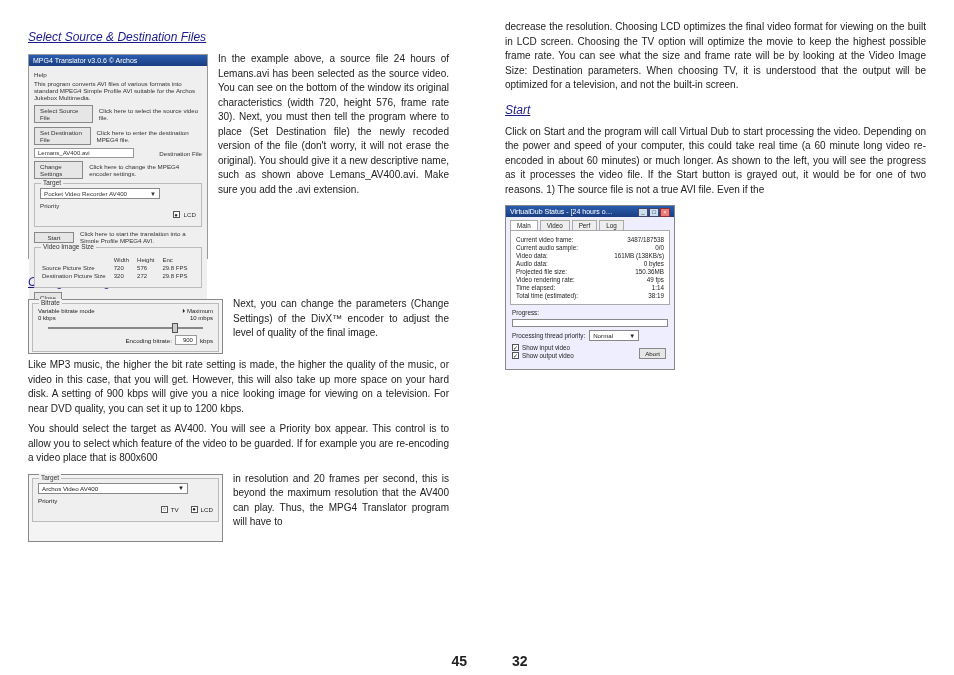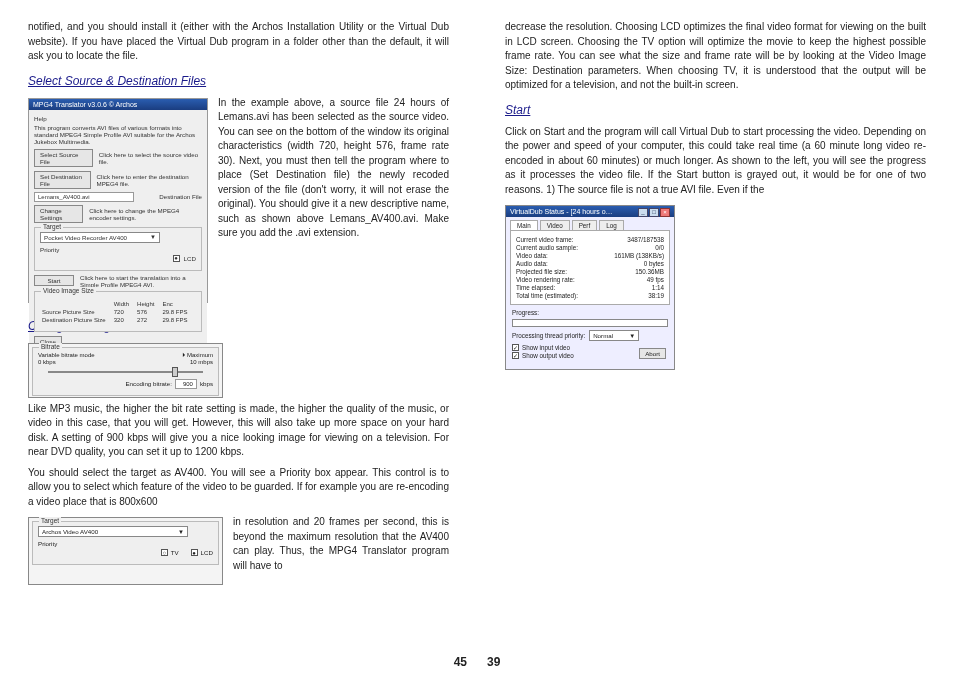--- a/index.html
+++ b/index.html
@@ -1,18 +1,18 @@
 <!DOCTYPE html>
 <html><head>
 <meta charset="utf-8">
 <style>
   * { box-sizing: border-box; margin: 0; padding: 0; }
   body { font-family: Verdana, Geneva, sans-serif; font-size: 10px; color: #222; background: #fff; width: 954px; height: 675px; display: flex; }
   .page { width: 477px; height: 675px; padding: 20px 28px 20px 28px; position: relative; }
-  .page-num { position: absolute; bottom: 6px; font-weight: bold; font-size: 12px; }
+  .page-num { position: absolute; bottom: 6px; font-weight: bold; font-size: 14px; margin-left: 25px; }
   .page-left .page-num { right: 10px; }
   .page-right .page-num { left: 10px; }
   p { text-align: justify; line-height: 1.45; margin-bottom: 6px; }
   .heading { text-decoration: underline; font-style: italic; color: #1a1a8a; margin: 10px 0 8px 0; font-size: 12px; }
   .clearfix::after { content:""; display:block; clear:both; }
   .fig { border: 1px solid #888; background:#f4f4f4; font-size:7px; }
   .fig-mpg4 { width: 180px; height: 205px; float:left; margin: 2px 10px 6px 0; background:#eef; border:1px solid #999; }
   .titlebar { background: linear-gradient(#2a5db0,#1a3d80); color:#fff; font-size:7px; padding:2px 4px; }
   .inner { padding:4px 5px; background:#efefef; font-size:6.5px; color:#333; }
   .group { border:1px solid #bbb; margin:3px 0; padding:4px 5px 6px 5px; background:#efefef; position:relative; font-size:6.5px; }
@@ -39,21 +39,20 @@
   .cb { display:flex; align-items:center; gap:3px; font-size:6.3px; margin:1px 0; }
   .cbbox { width:7px; height:7px; border:1px solid #555; background:#fff; display:inline-flex; align-items:center; justify-content:center; font-size:6px; line-height:1; }
   .winbtns { float:right; display:flex; gap:1px; }
   .winbtn { width:10px; height:9px; background:#cde; border:1px solid #446; font-size:6px; text-align:center; line-height:7px; color:#124; }
   .winbtn.close { background:#e77; border-color:#833; color:#fff; }
 </style>
 </head>
 <body>
 
 <div class="page page-left">
-  <p>notified, and you should install it (either with the Archos Installation Utility or the Virtual Dub website). If you have placed the Virtual Dub program in a folder other than the default, it will ask you to locate the file.</p>
 
   <div class="heading">Select Source &amp; Destination Files</div>
 
   <div class="clearfix">
 
     <div class="fig fig-mpg4">
       <div class="titlebar">
         <span>MPG4 Translator v3.0.6 © Archos</span>
       </div>
       <div class="inner">
@@ -147,20 +146,21 @@
         <div class="slider-track">
             <div class="slider-thumb"></div>
           </div>
         <div style="display:flex;justify-content:flex-end;gap:3px;align-items:center;">
           <span class="rowtxt">Encoding bitrate:</span>
           <span class="field" style="min-width:22px;text-align:right;">900</span>
           <span class="rowtxt">kbps</span>
         </div>
       </div>
     </div>
+    <p>Next, you can change the parameters (Change Settings) of the DivX™ encoder to adjust the level of quality of the final image.</p>
   </div>
   <p>Like MP3 music, the higher the bit rate setting is made, the higher the quality of the music, or video in this case, that you will get. However, this will also take up more space on your hard disk. A setting of 900 kbps will give you a nice looking image for viewing on a television. For near DVD quality, you can set it up to 1200 kbps.</p>
 
   <p>You should select the target as AV400. You will see a Priority box appear. This control is to allow you to select which feature of the video to be guarded. If for example you are re-encoding a video place that is 800x600</p>
 
   <div class="clearfix">
     <div class="fig fig-target">
       <div class="group" style="margin:3px;">
         <span class="group-label">Target</span>
         <div class="select" style="min-width:150px;">
@@ -259,14 +259,14 @@
                 <span class="cbbox">✓</span>
                 <span>Show output video</span>
               </div>
           </div>
           <span class="btn">Abort</span>
         </div>
       </div>
     </div>
   </div>
 
-  <div class="page-num">39</div>
+  <div class="page-num">32</div>
 </div>
 
 </body></html>

